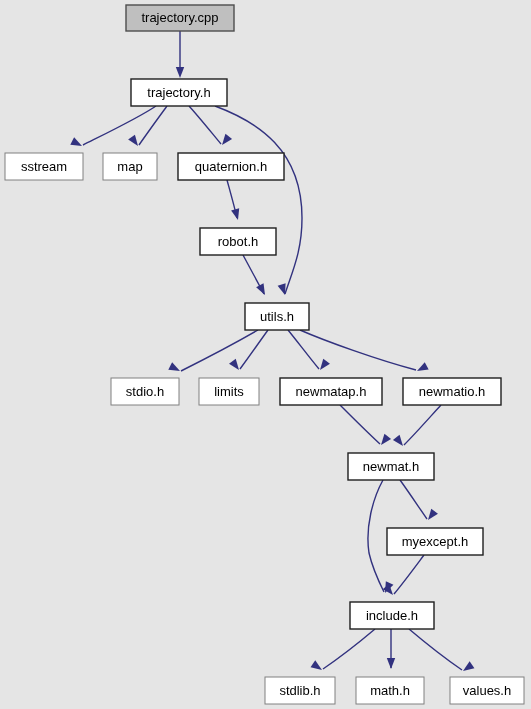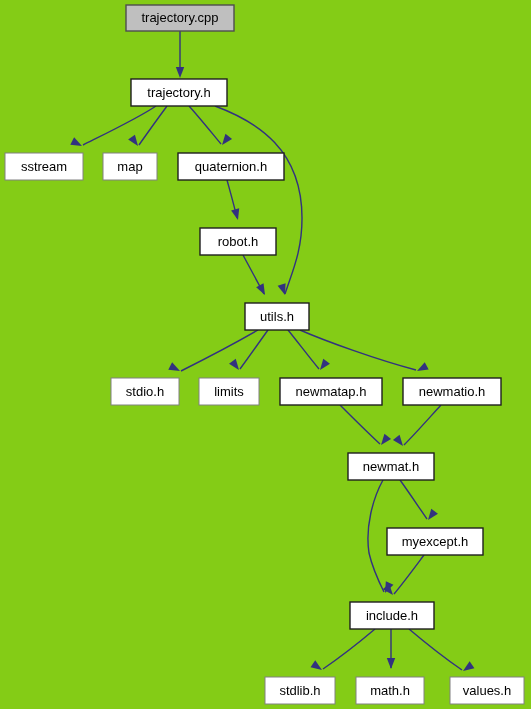--- a/index.html
+++ b/index.html
@@ -4,21 +4,21 @@
 <style>
   html, body {
     margin: 0;
     padding: 0;
     background: #ffffff;
   }
   #graph-root {
     position: relative;
     width: 531px;
     height: 709px;
-    background: #84cc16;
+    background: #e5e5e5;
     font-family: "Liberation Sans", sans-serif;
     overflow: hidden;
     text-decoration: underline;
   }
   svg#dep-graph {
     display: block;
     width: 531px;
     height: 709px;
   }
   .node-box {

